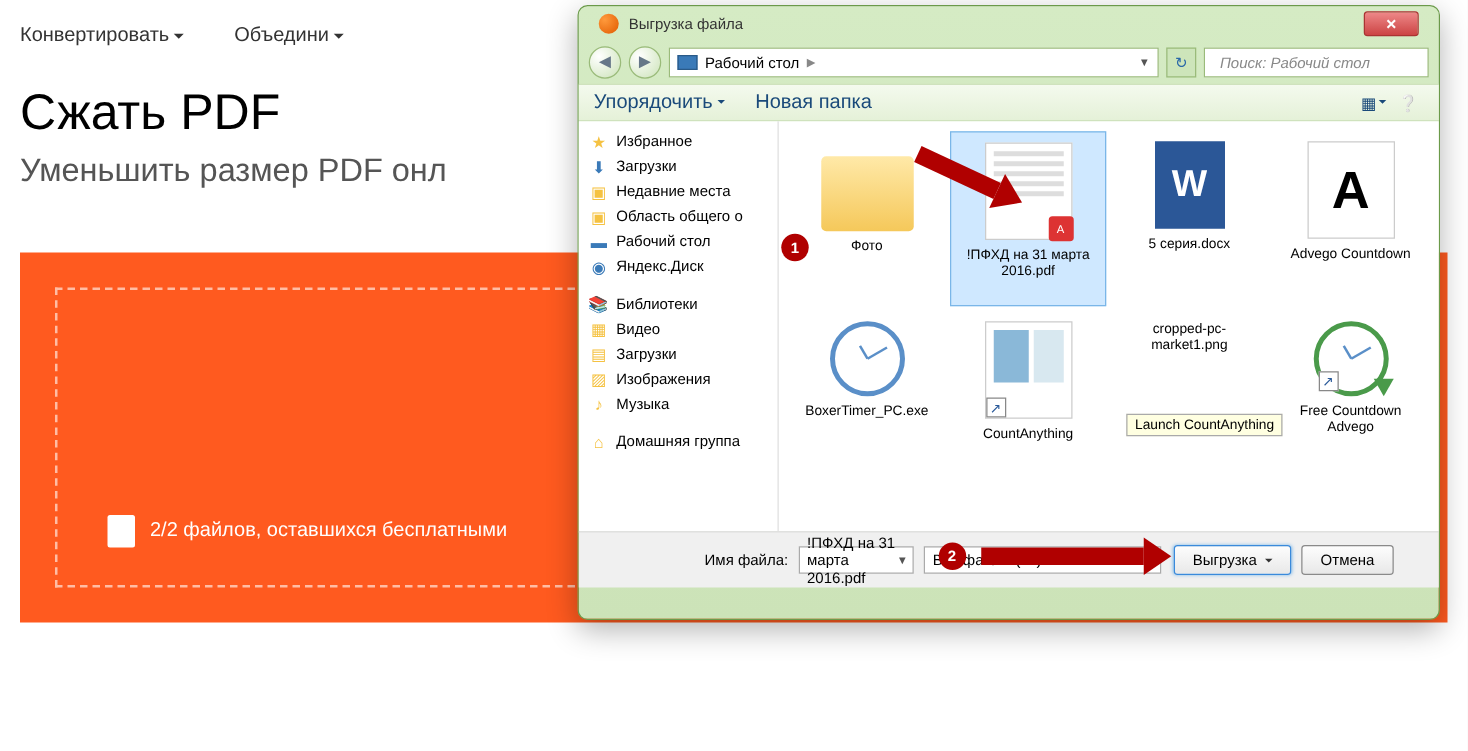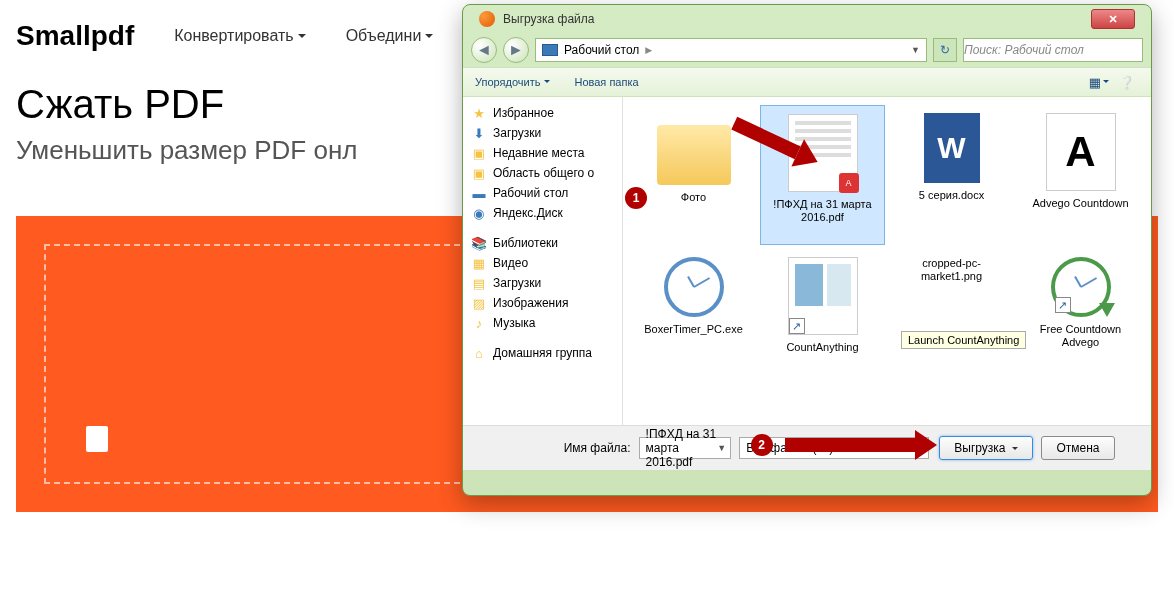--- a/index.html
+++ b/index.html
@@ -29,24 +29,24 @@
 .title-text{font-size:12px;color:#333}
 .close-btn{margin-left:auto;width:44px;height:20px;background:linear-gradient(#e88,#c44);border:1px solid #a33;border-radius:3px;color:#fff;display:flex;align-items:center;justify-content:center;font-size:11px;font-weight:bold}
 
 .navrow{display:flex;align-items:center;padding:4px 8px;gap:6px}
 .nav-btn{width:26px;height:26px;border-radius:50%;background:radial-gradient(circle at 30% 30%,#fff,#cce3b8);border:1px solid #9abb7a;display:flex;align-items:center;justify-content:center;color:#678}
 .breadcrumb{flex:1;background:#fff;border:1px solid #9abb7a;height:24px;display:flex;align-items:center;padding:0 6px;gap:6px;font-size:12px}
 .breadcrumb .desk-ic{width:16px;height:12px;background:#3a7ab8;border:1px solid #2a5a88}
 .bc-arrow{color:#888;font-size:9px}
 .bc-drop{margin-left:auto;color:#555;font-size:9px}
 .refresh{width:24px;height:24px;background:#cde5ba;border:1px solid #9abb7a;display:flex;align-items:center;justify-content:center;color:#2a68a8;font-size:12px}
-.search{width:180px;height:24px;background:#fff;border:1px solid #9abb7a;padding:0 0;font-size:12px;font-style:italic;color:#888;display:flex;align-items:center}
+.search{width:180px;height:24px;background:#fff;border:1px solid #9abb7a;padding:0 12px;font-size:12px;font-style:italic;color:#888;display:flex;align-items:center}
 
 .toolbar{background:linear-gradient(#f4faee,#e5f1d8);border-top:1px solid #cfe2bd;border-bottom:1px solid #cfe2bd;height:30px;display:flex;align-items:center;padding:0 12px;gap:24px}
-.tool-item{font-size:11px;color:#1a4a7a;display:flex;align-items:center;gap:4px}
+.tool-item{font-size:16px;color:#1a4a7a;display:flex;align-items:center;gap:4px}
 .tool-item.drop::after{content:"";border:3px solid transparent;border-top-color:#1a4a7a;margin-top:2px}
 .tool-right{margin-left:auto;display:flex;gap:4px}
 .tool-ic{width:24px;height:22px;border:1px solid transparent;display:flex;align-items:center;justify-content:center;color:#1a4a7a;font-size:13px}
 .tool-ic.drop::after{content:"";border:3px solid transparent;border-top-color:#1a4a7a;margin-left:2px;margin-top:2px}
 
 .body{display:flex;height:328px;background:#fff}
 .tree{width:160px;border-right:1px solid #e0e0e0;padding:6px 4px;font-size:12px;overflow:hidden}
 .tree-group{margin-bottom:10px}
 .tree-item{display:flex;align-items:center;gap:6px;padding:2px 4px;color:#000}
 .tree-item.head .ic{color:#f5c242}
@@ -103,40 +103,40 @@
 .arrow2{position:absolute;right:200px;top:2px}
 .arrow2 .shaft{width:130px;height:14px;background:#b00000}
 .arrow2 .head{position:absolute;right:-22px;top:-8px;width:0;height:0;border-left:22px solid #b00000;border-top:15px solid transparent;border-bottom:15px solid transparent}
 .circ2{position:absolute;right:342px;top:-2px;width:22px;height:22px;border-radius:50%;background:#b00000;color:#fff;display:flex;align-items:center;justify-content:center;font-size:12px;font-weight:bold}
 </style>
 </head>
 <body>
 
 <div class="page">
   <div class="top-nav">
-    <div class="logo">Smallpdf</div>
     <div class="nav-item">
         <span>Конвертировать</span>
       </div>
     <div class="nav-item">
         <span>Объедини</span>
       </div>
   </div>
 
   <div class="hero">
     <h1>Сжать PDF</h1>
     <p>Уменьшить размер PDF онл</p>
   </div>
 
   <div class="orange-band">
     <div class="dashed">
       <div class="choose-file">Выберите файл</div>
       <div class="bottom-row">
         <div class="files-left">
           <div class="copy-icon"></div>
+          <span>2/2 файлов, оставшихся бесплатными</span>
         </div>
         <div class="gdrive">
           <div class="gdrive-icon"></div>
           <span>ИЗ GOOGLE DRIVE</span>
         </div>
       </div>
     </div>
   </div>
 
   <div class="dialog">

